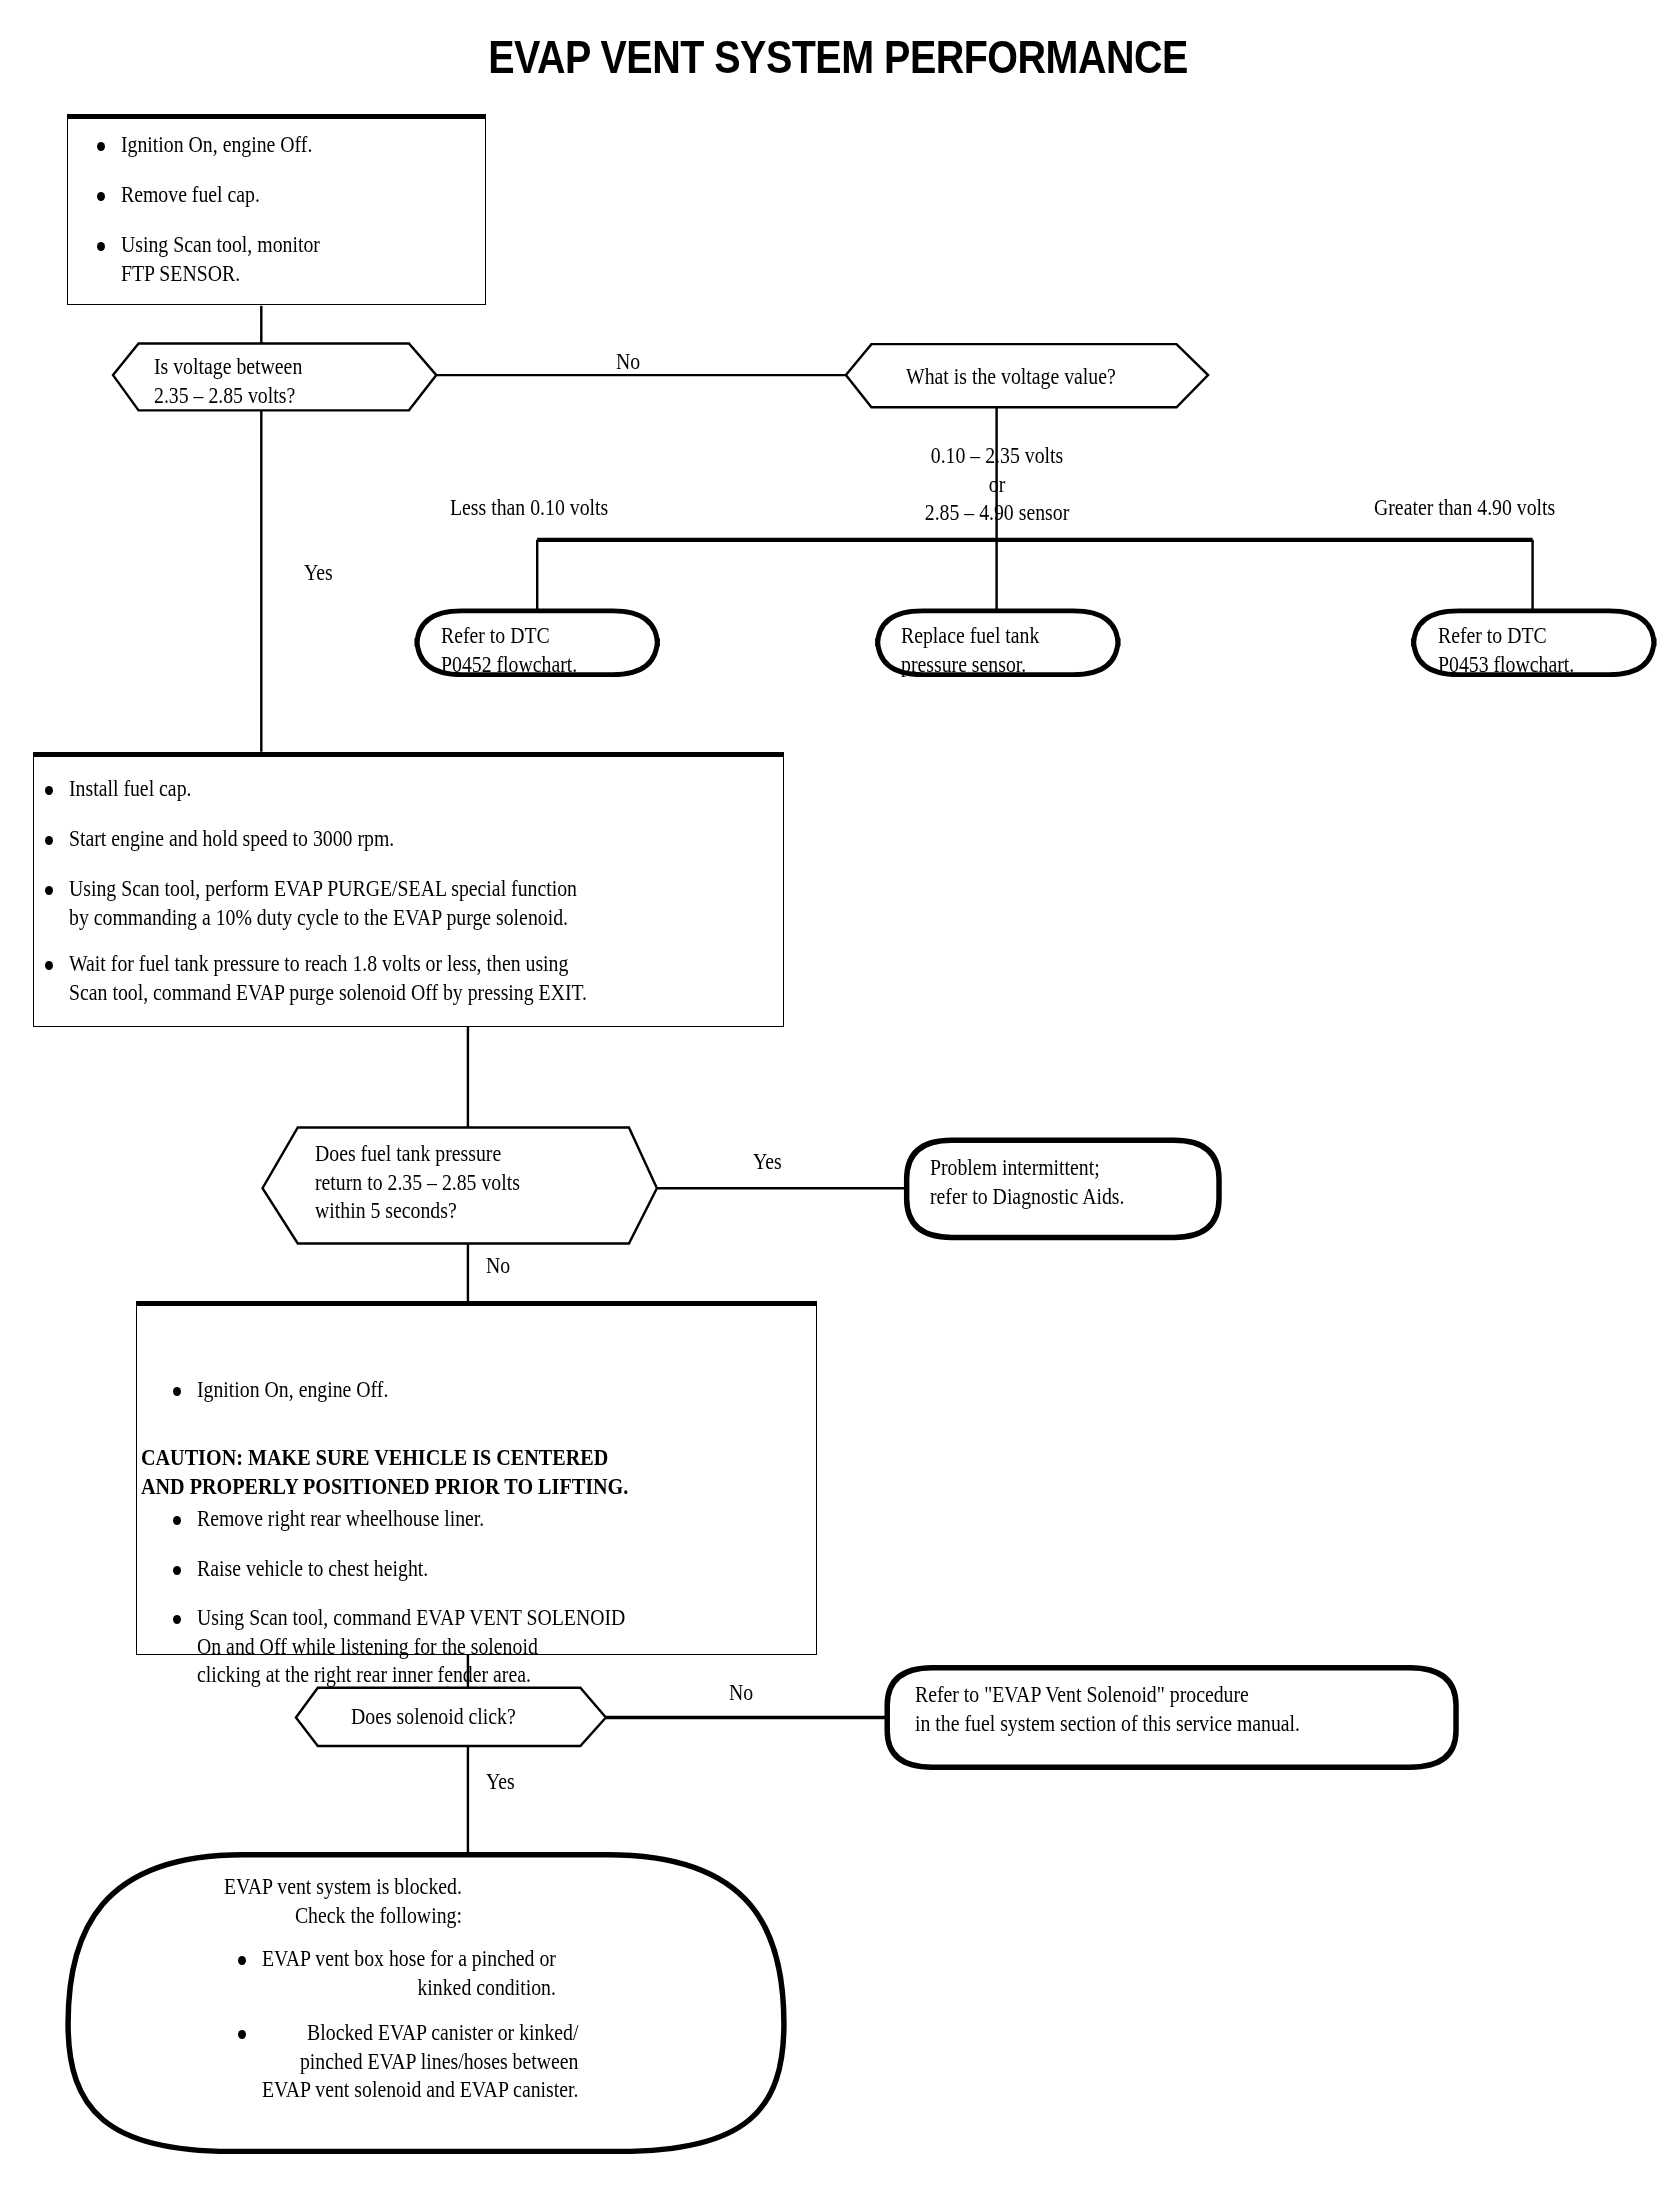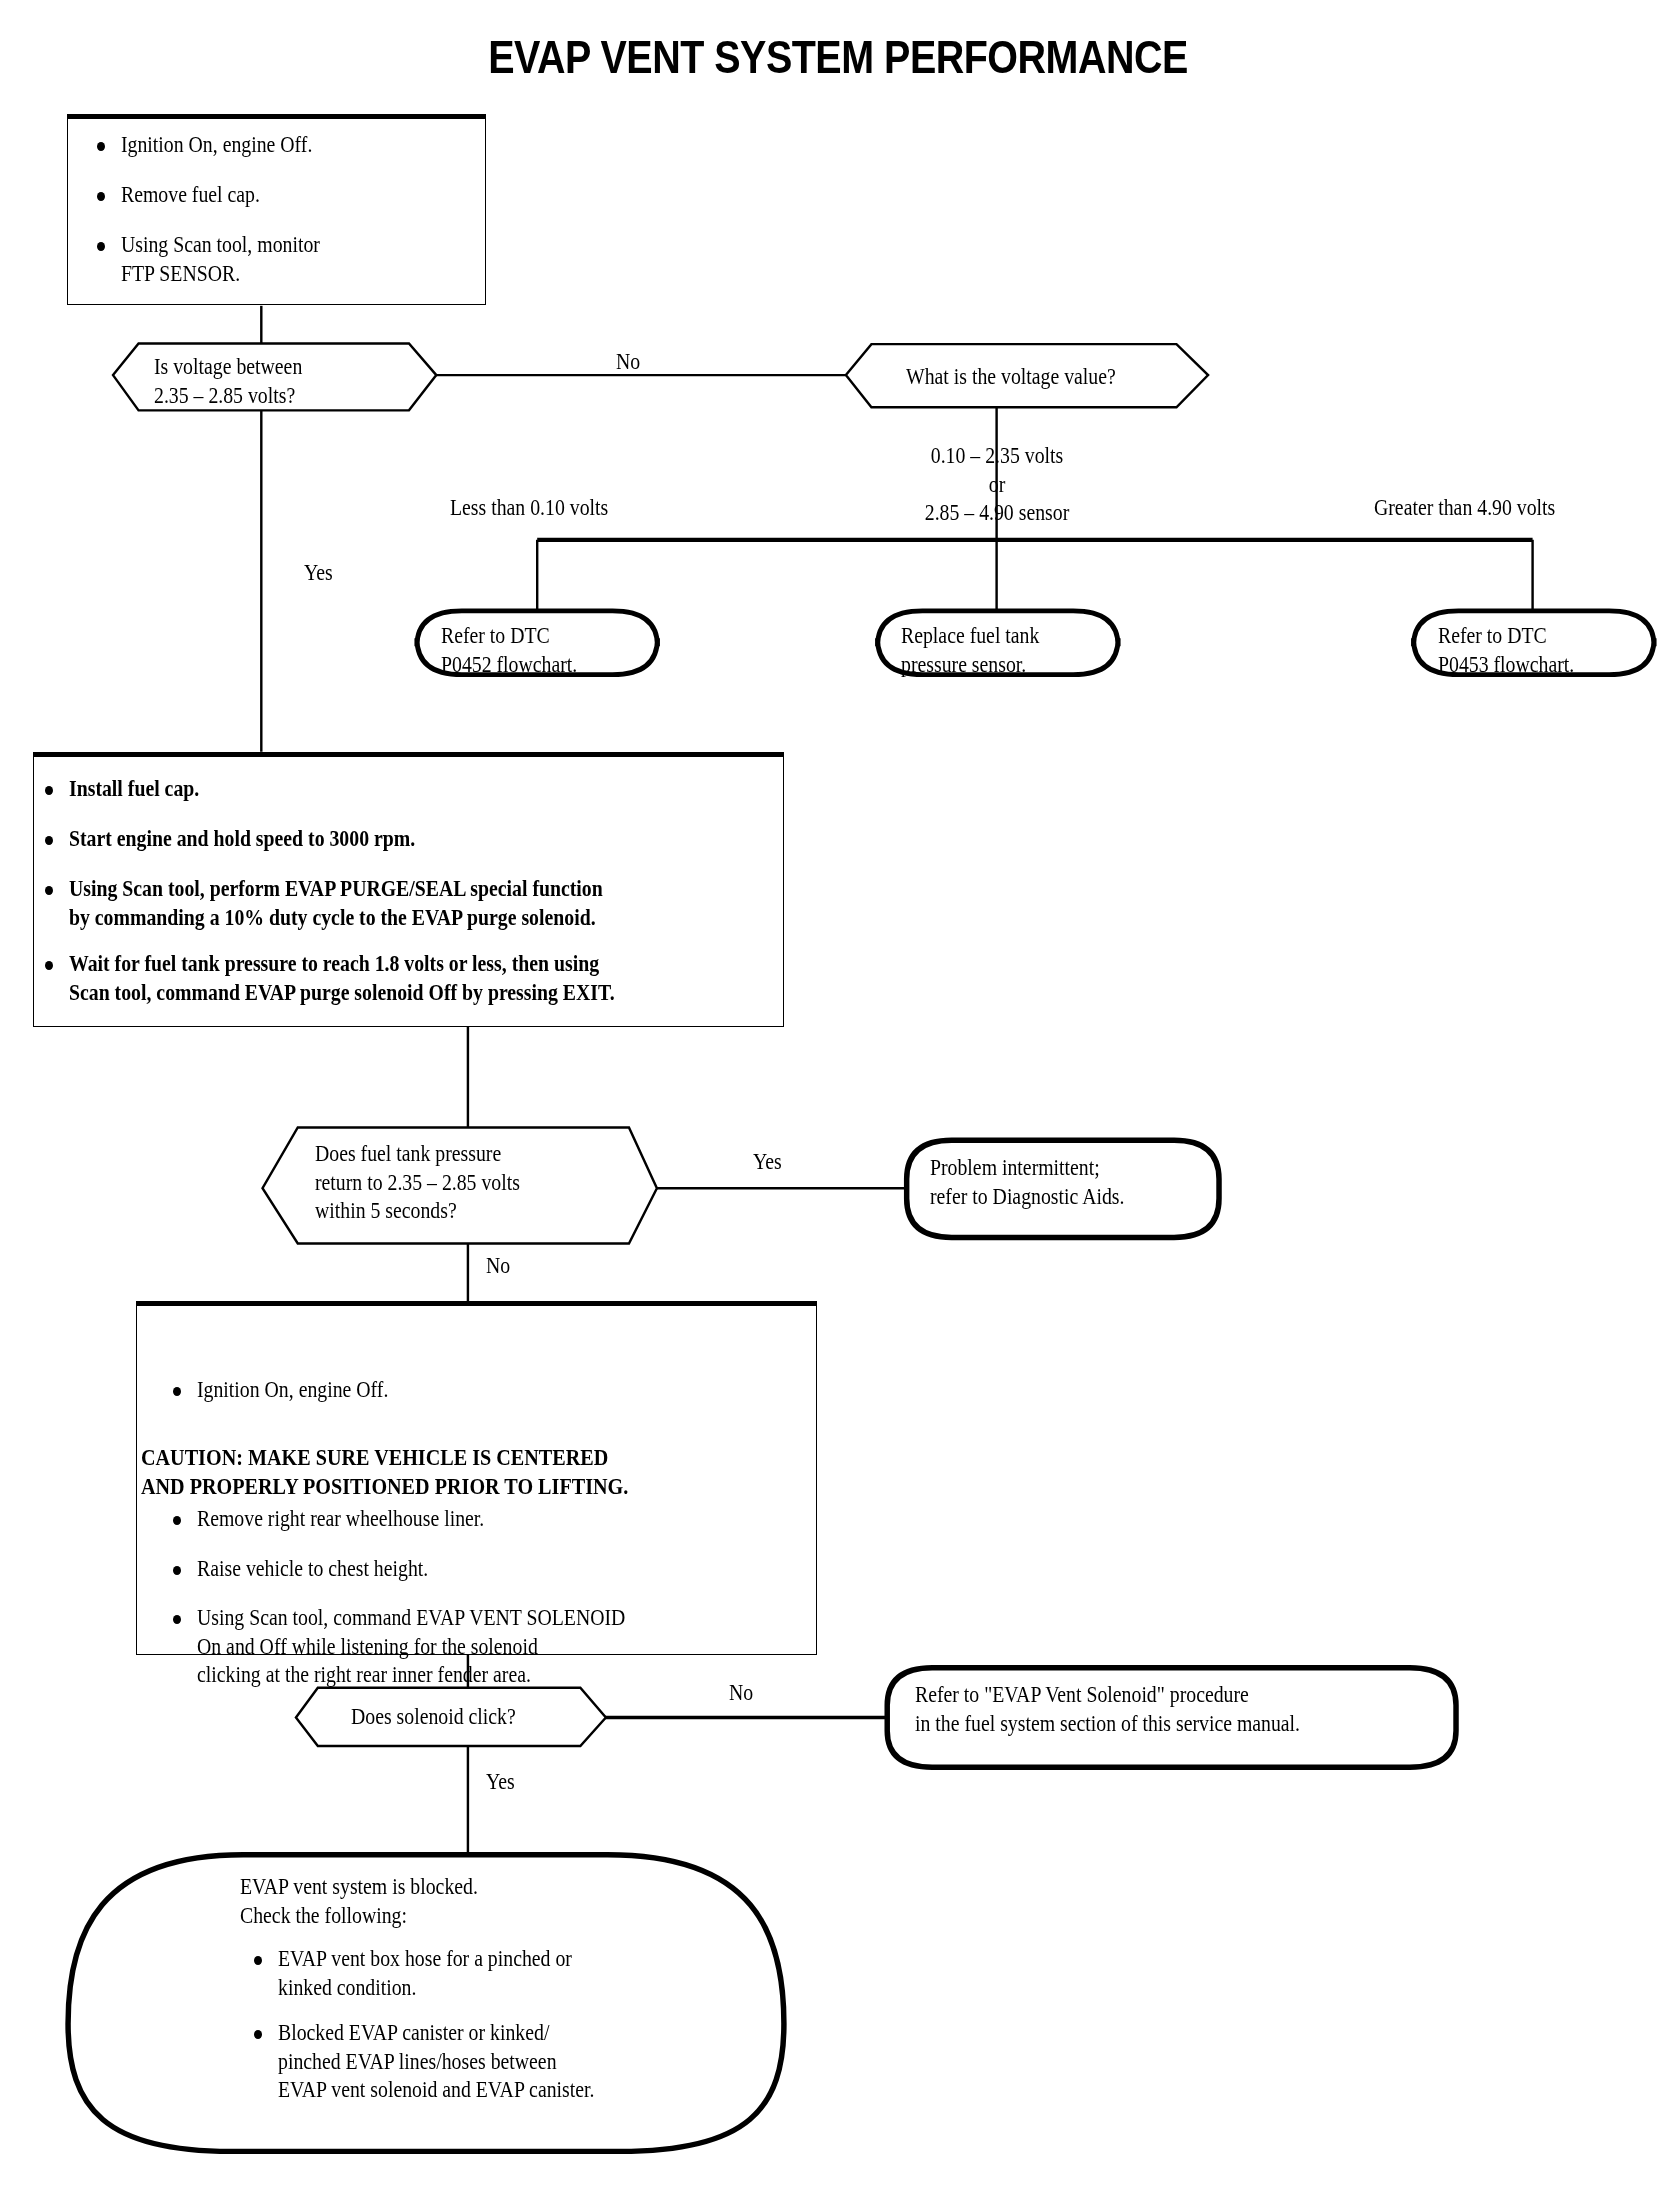--- a/index.html
+++ b/index.html
@@ -217,21 +217,21 @@
 
   <div class="term-label" style="left:441px; top:622px;">Refer to DTC
 P0452 flowchart.</div>
 
   <div class="term-label" style="left:901px; top:622px;">Replace fuel tank
 pressure sensor.</div>
 
   <div class="term-label" style="left:1438px; top:622px;">Refer to DTC
 P0453 flowchart.</div>
 
-  <div class="node proc" style="left:33px; top:752px; width:751px; height:275px;font-weight:bold;">
+  <div class="node proc" style="left:33px; top:752px; width:751px; height:275px;">
     <span class="bullet-dot" style="left:11px; top:29px;"></span>
     <div class="bul" style="left:35px; top:18px;">Install fuel cap.</div>
 
     <span class="bullet-dot" style="left:11px; top:79px;"></span>
     <div class="bul" style="left:35px; top:68px;">Start engine and hold speed to 3000 rpm.</div>
 
     <span class="bullet-dot" style="left:11px; top:129px;"></span>
     <div class="bul" style="left:35px; top:118px;">Using Scan tool, perform EVAP PURGE/SEAL special function
 by commanding a 10% duty cycle to the EVAP purge solenoid.</div>
 
@@ -272,21 +272,21 @@
 
   <div class="hex-label" style="left:351px; top:1703px;">Does solenoid click?</div>
 
   <div class="edge-label" style="left:729px; top:1679px;">No</div>
 
   <div class="edge-label" style="left:486px; top:1768px;">Yes</div>
 
   <div class="term-label" style="left:915px; top:1681px;">Refer to "EVAP Vent Solenoid" procedure
 in the fuel system section of this service manual.</div>
 
-  <div class="node" style="left:76px; top:1855px; width:717px; height:298px;">
+  <div class="node" style="left:60px; top:1855px; width:717px; height:298px;text-align:right;">
     <div class="term-label" style="left:164px; top:18px;">EVAP vent system is blocked.
 Check the following:</div>
 
     <span class="bullet-dot" style="left:178px; top:101px;"></span>
     <div class="bul" style="left:202px; top:90px;">EVAP vent box hose for a pinched or
 kinked condition.</div>
 
     <span class="bullet-dot" style="left:178px; top:175px;"></span>
     <div class="bul" style="left:202px; top:164px;">Blocked EVAP canister or kinked/
 pinched EVAP lines/hoses between

